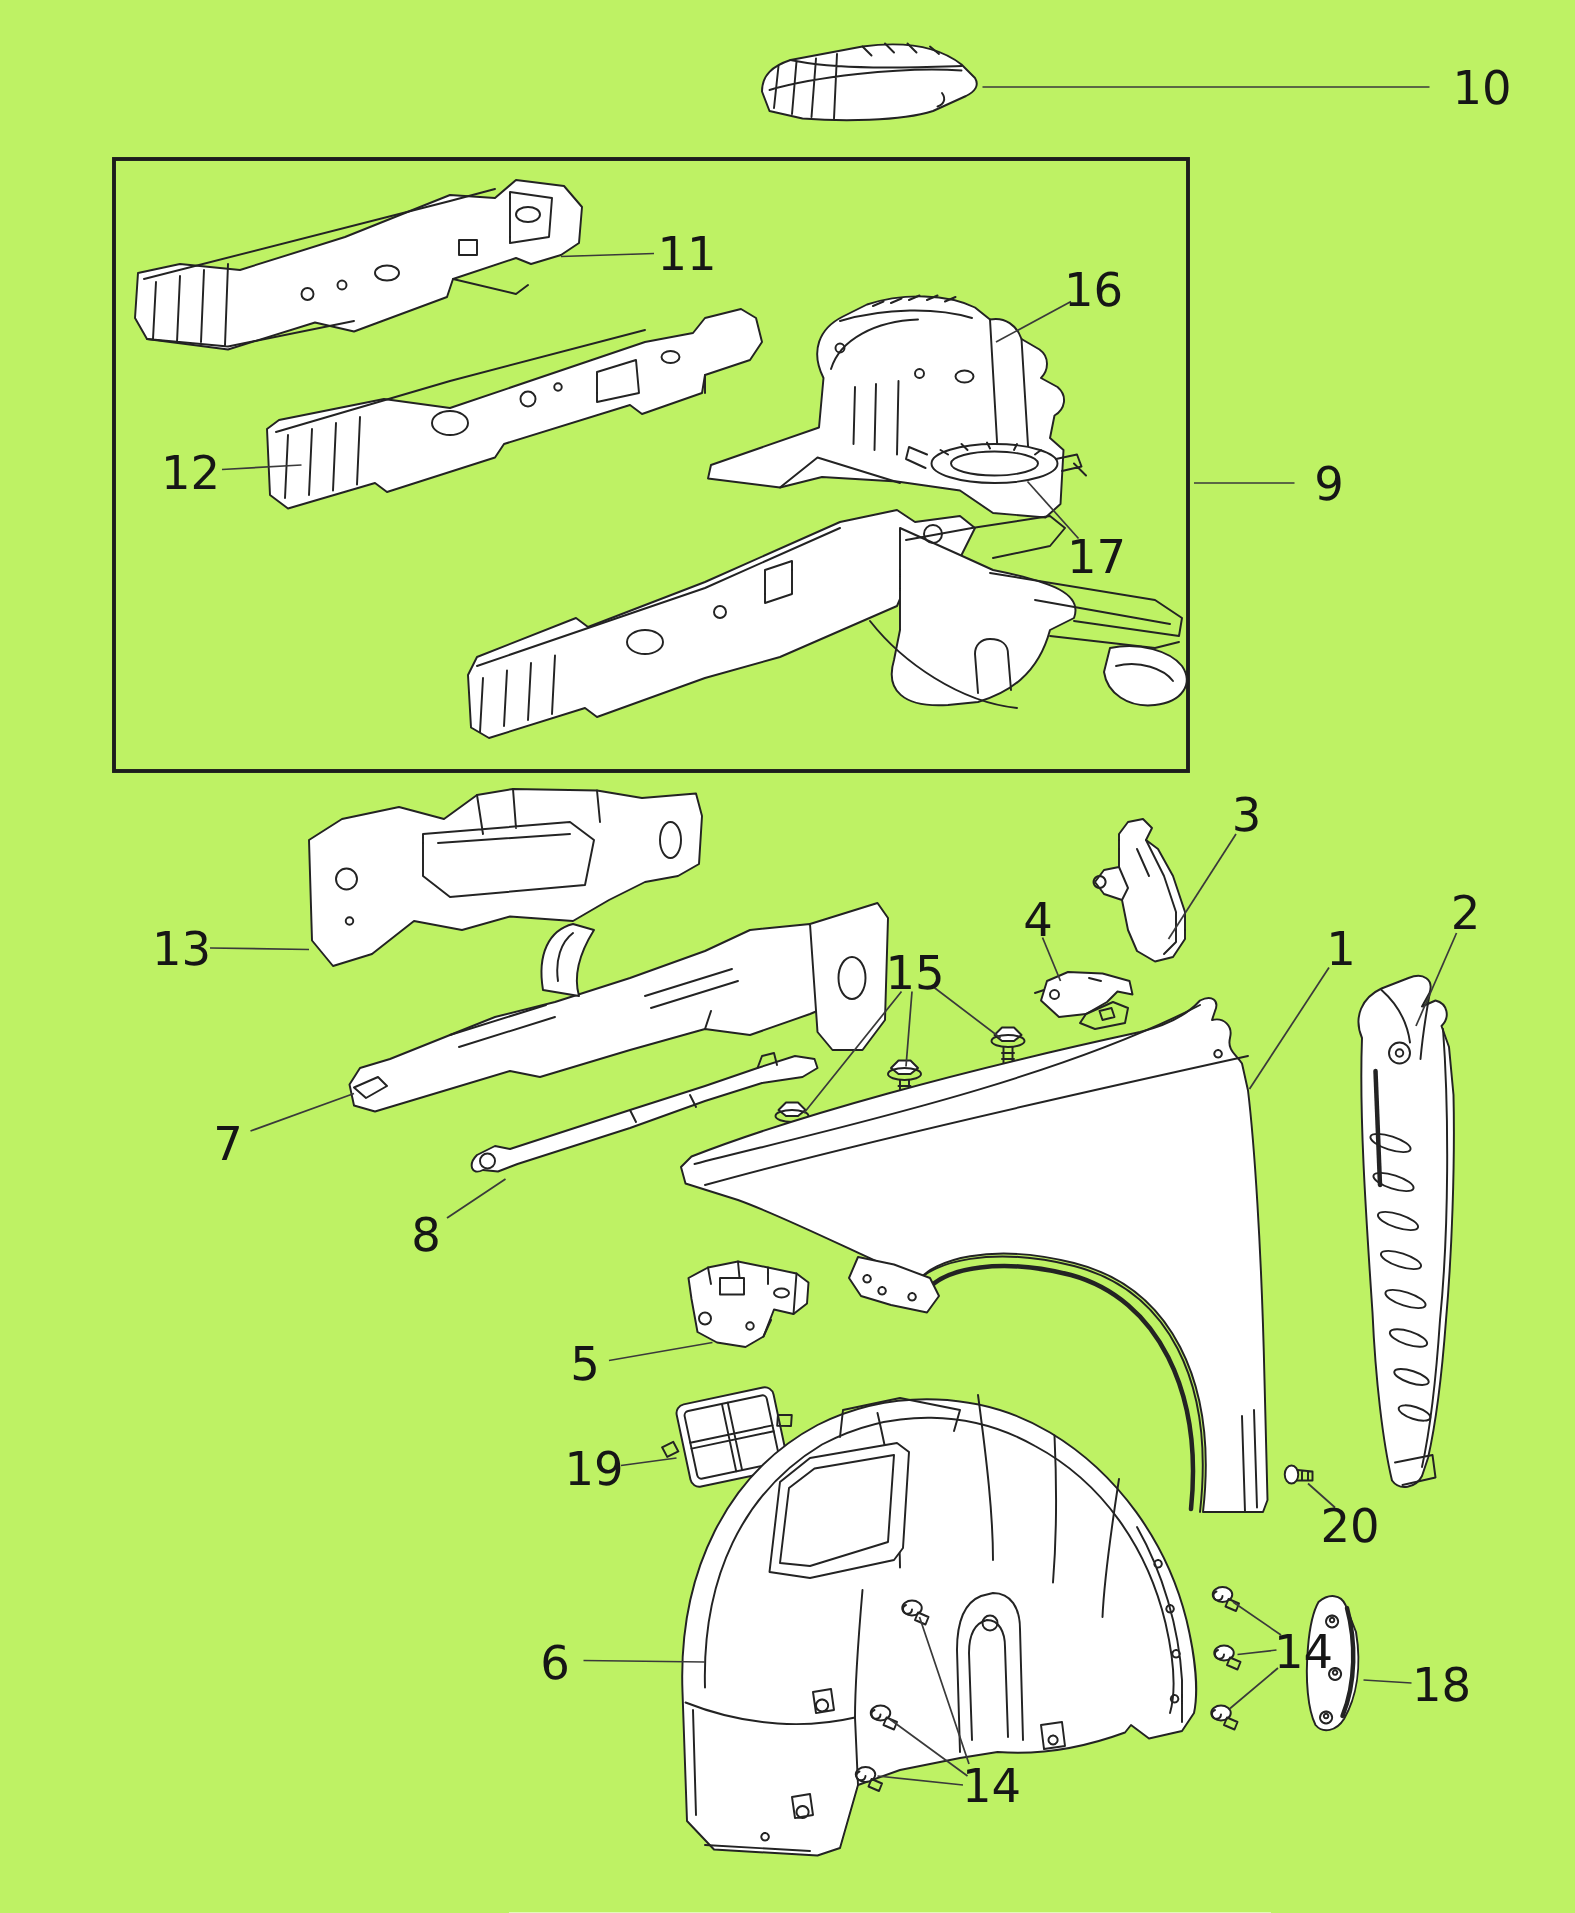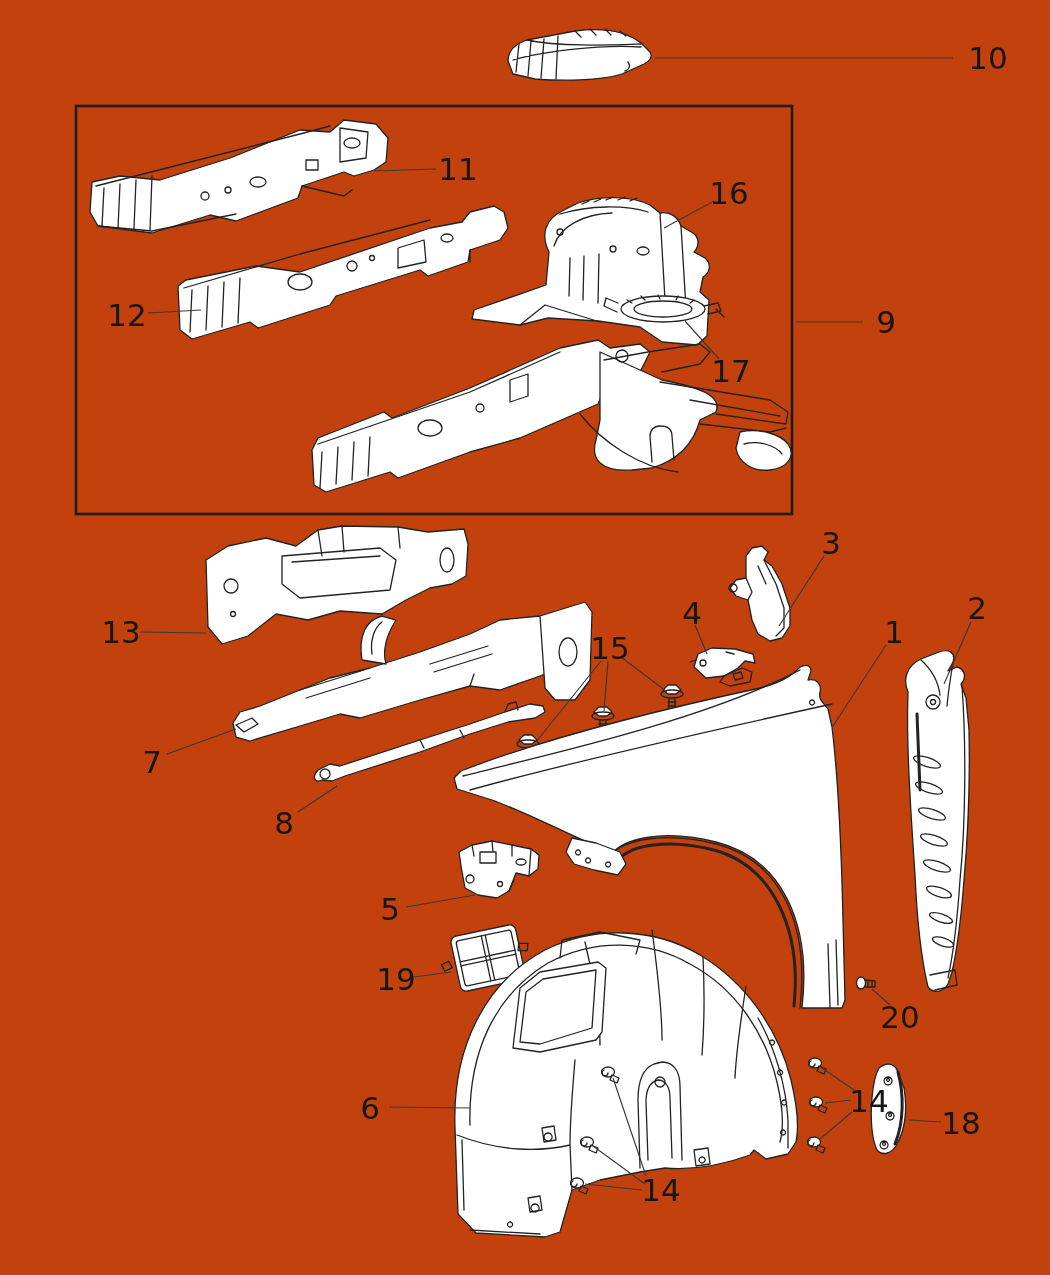--- a/index.html
+++ b/index.html
@@ -1,16 +1,16 @@
 <!DOCTYPE html>
 <html><head>
 <meta charset="utf-8">
 <style>
   html,body{margin:0;padding:0;background:#ffffff;}
-  .stage{position:relative;width:1050px;height:1275px;background:#c2410c;overflow:hidden;
+  .stage{position:relative;width:1050px;height:1275px;background:#bef264;overflow:hidden;
          font-family:"DejaVu Sans",sans-serif;}
   svg{display:block}
   .ln{fill:none;stroke:#232323;stroke-width:1.3;stroke-linejoin:round;stroke-linecap:round;}
   .fl{fill:#ffffff;stroke:#232323;stroke-width:1.3;stroke-linejoin:round;}
   .ln2{fill:none;stroke:#1d1d1d;stroke-width:2.6;}
   .thick{fill:none;stroke:#232323;stroke-width:3;stroke-linecap:round;}
   .leader{fill:none;stroke:#3a3a3a;stroke-width:1.15;}
   .lbl{font-size:31px;fill:#161616;text-anchor:middle;}
 </style>
 </head>

